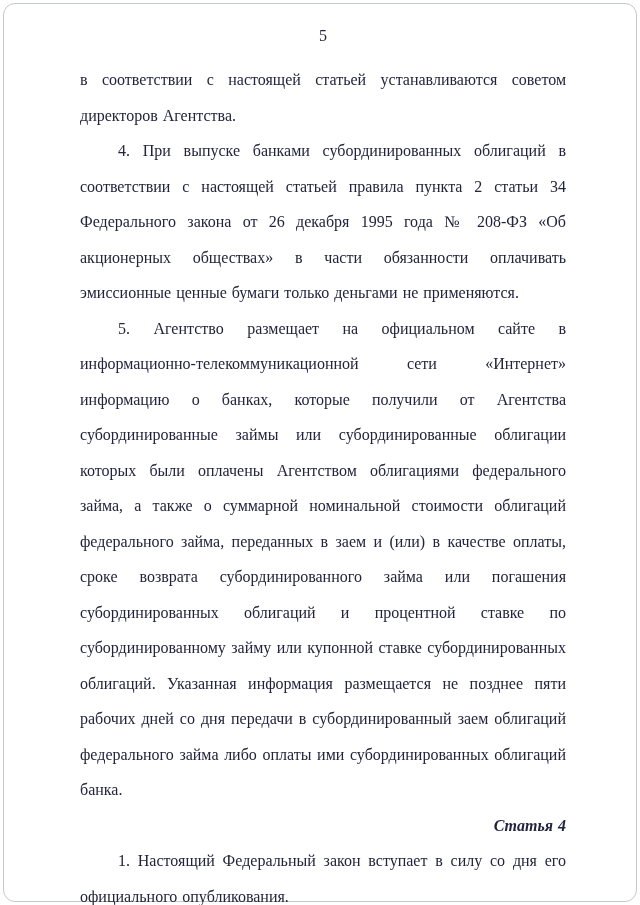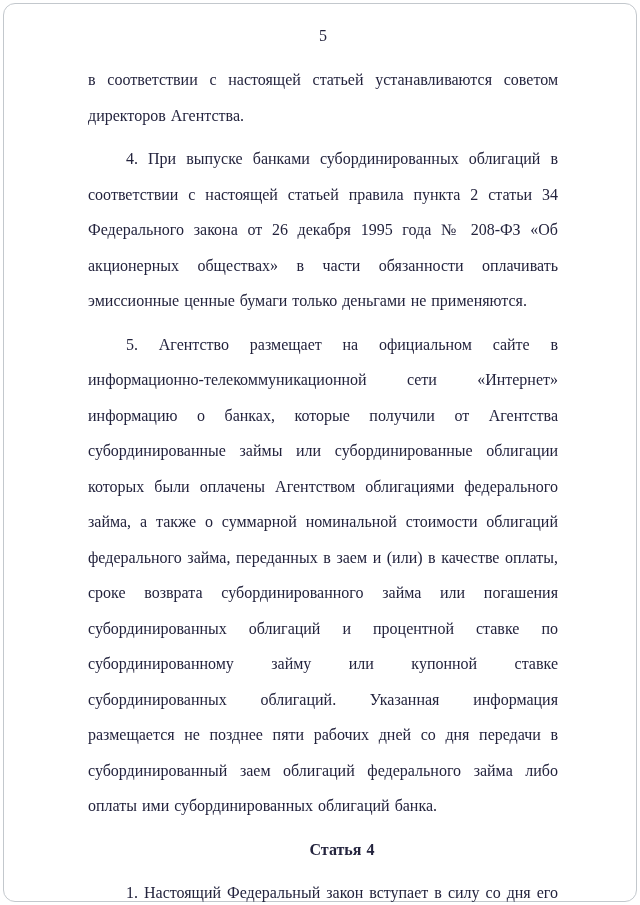--- a/index.html
+++ b/index.html
@@ -34,33 +34,34 @@
     padding: 26px 74px 20px 80px;
     box-sizing: border-box;
   }
   .page-number {
     text-align: center;
     font-size: 16px;
     line-height: 20px;
     margin: 0 0 16px 0;
   }
   .doc-text p {
-    margin: 8px;
+    margin: 0;
     font-size: 16px;
     line-height: 35.5px;
     text-align: justify;
     text-indent: 38px;
     word-spacing: 1px;
   }
   .doc-text p.continuation {
     text-indent: 0;
   }
   .doc-text p.heading {
     font-weight: bold;
-    text-align: center;
+    text-align: right;
+    font-style: italic;
   }
 </style>
 </head>
 <body>
 
 <div class="page-border"></div>
 
 <div class="page-inner">
   <div class="page-number">5</div>
 

